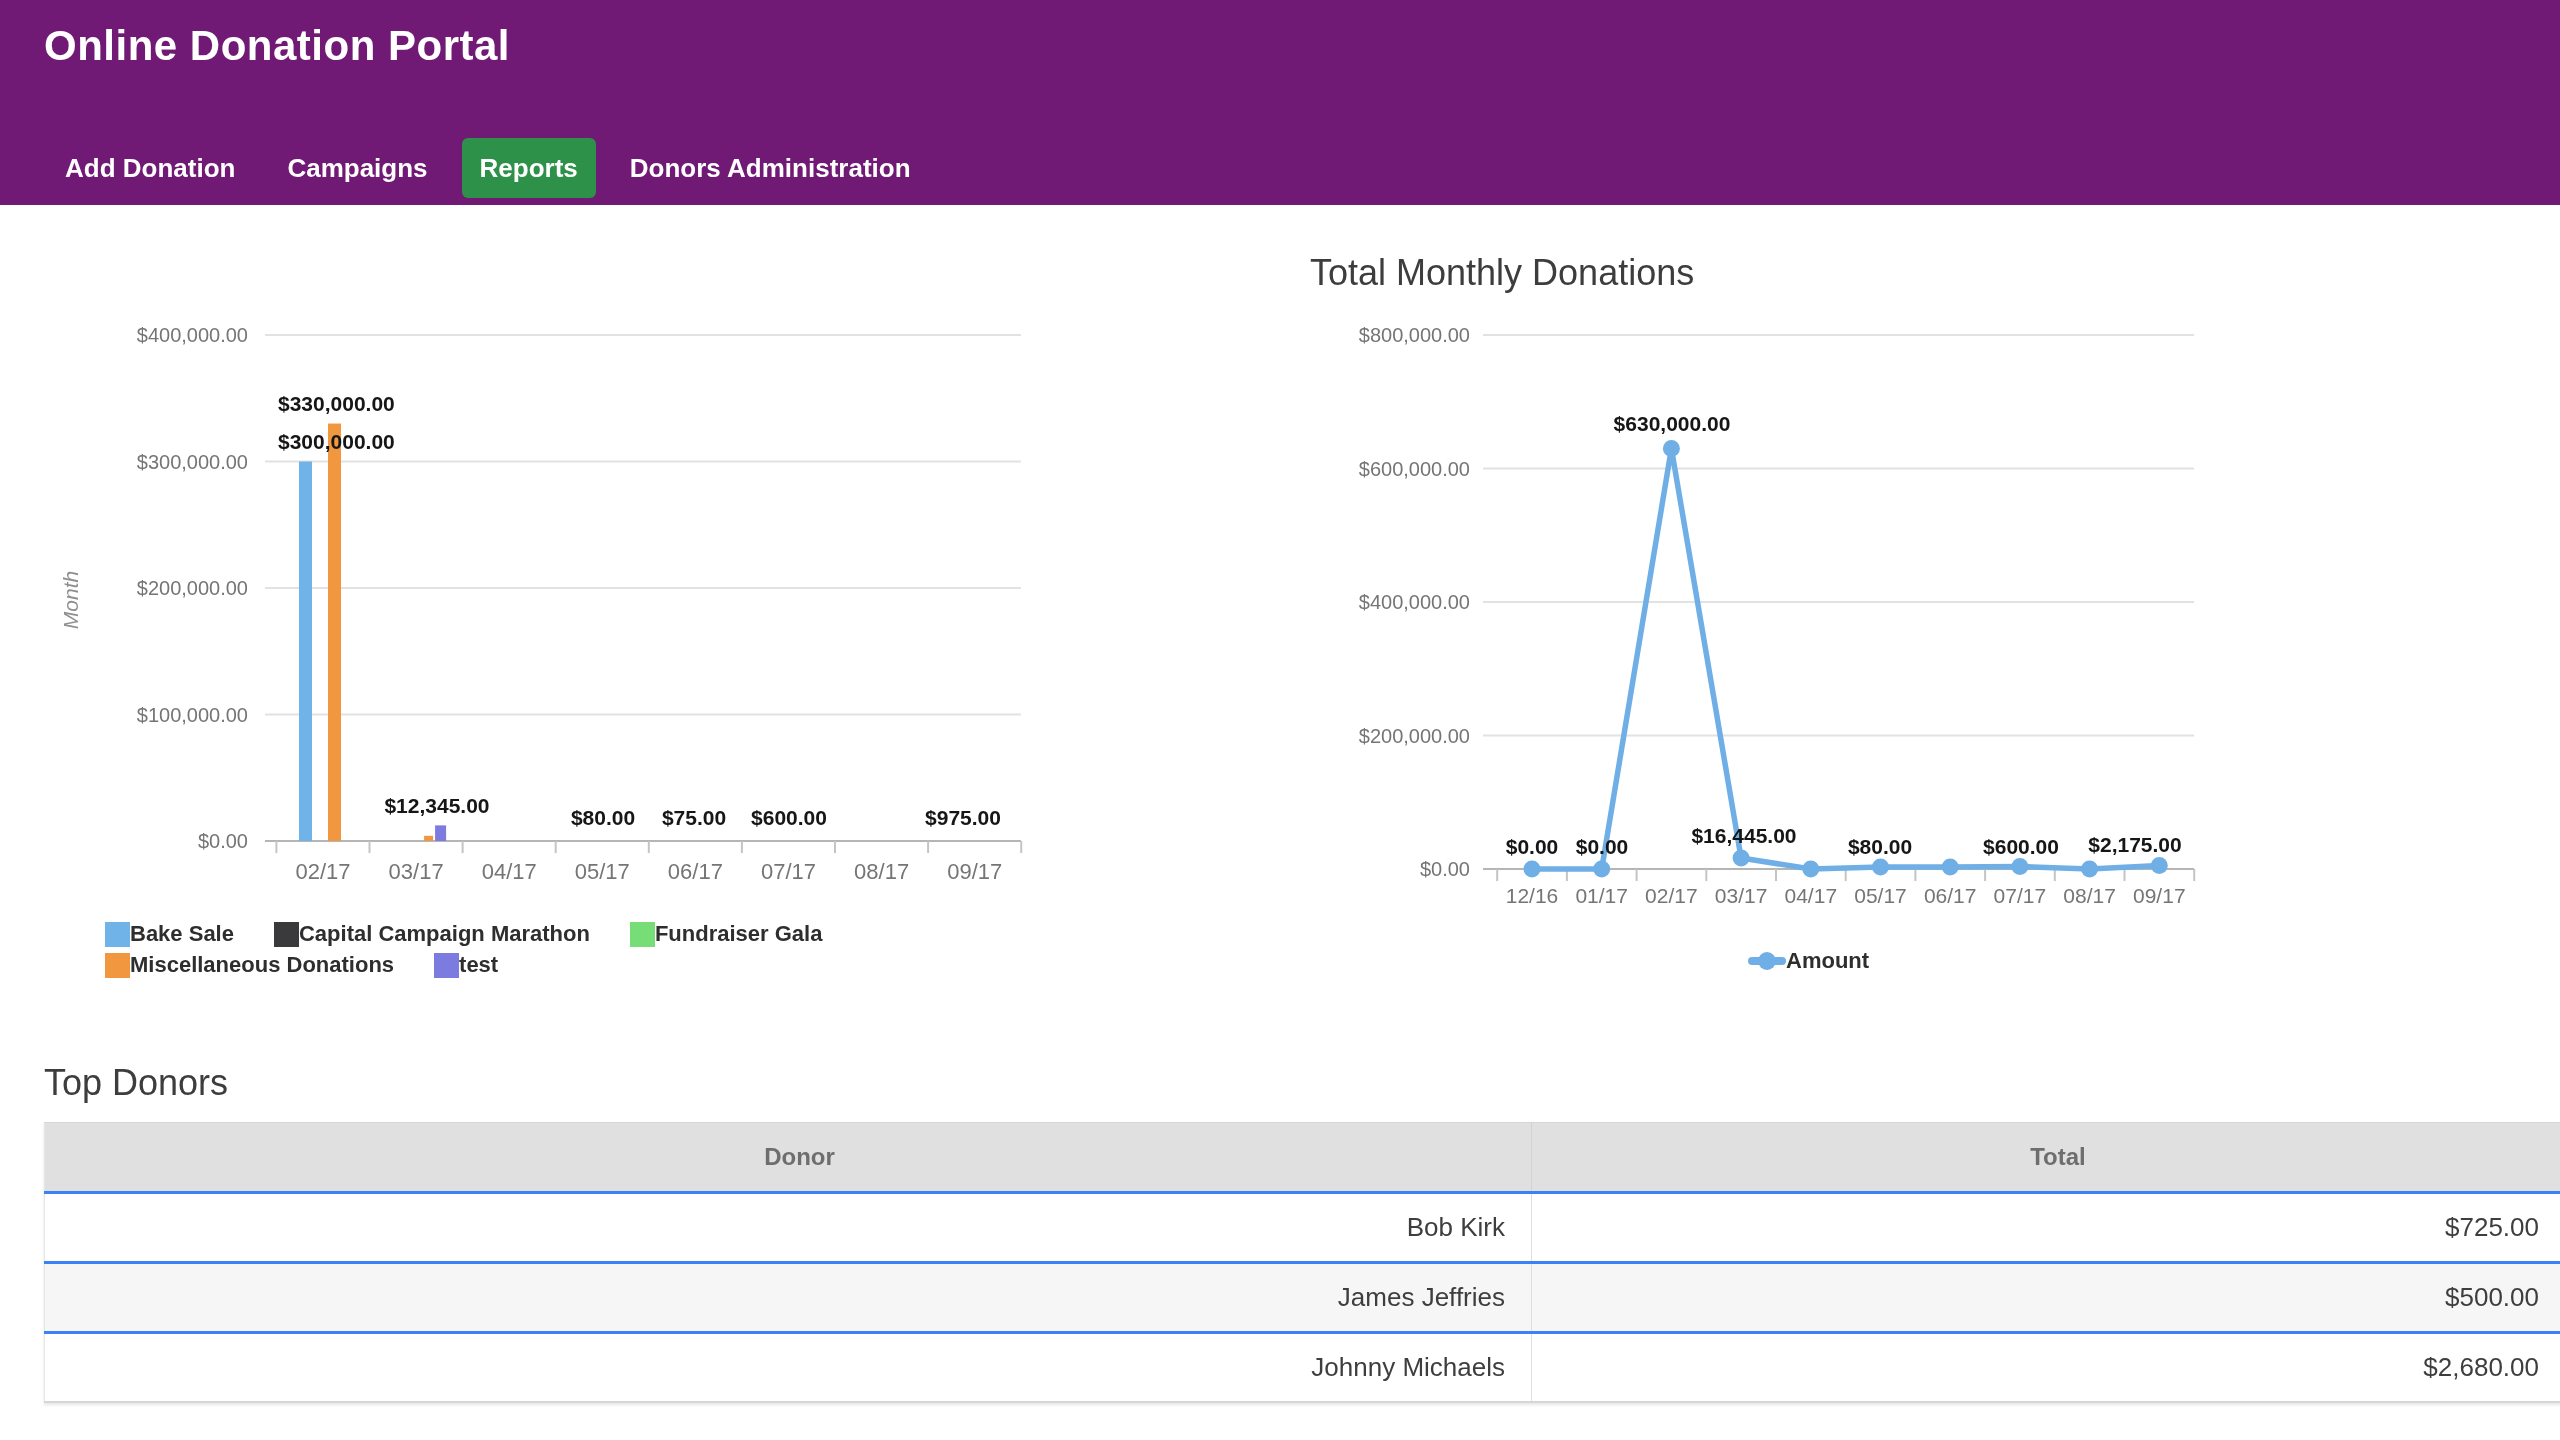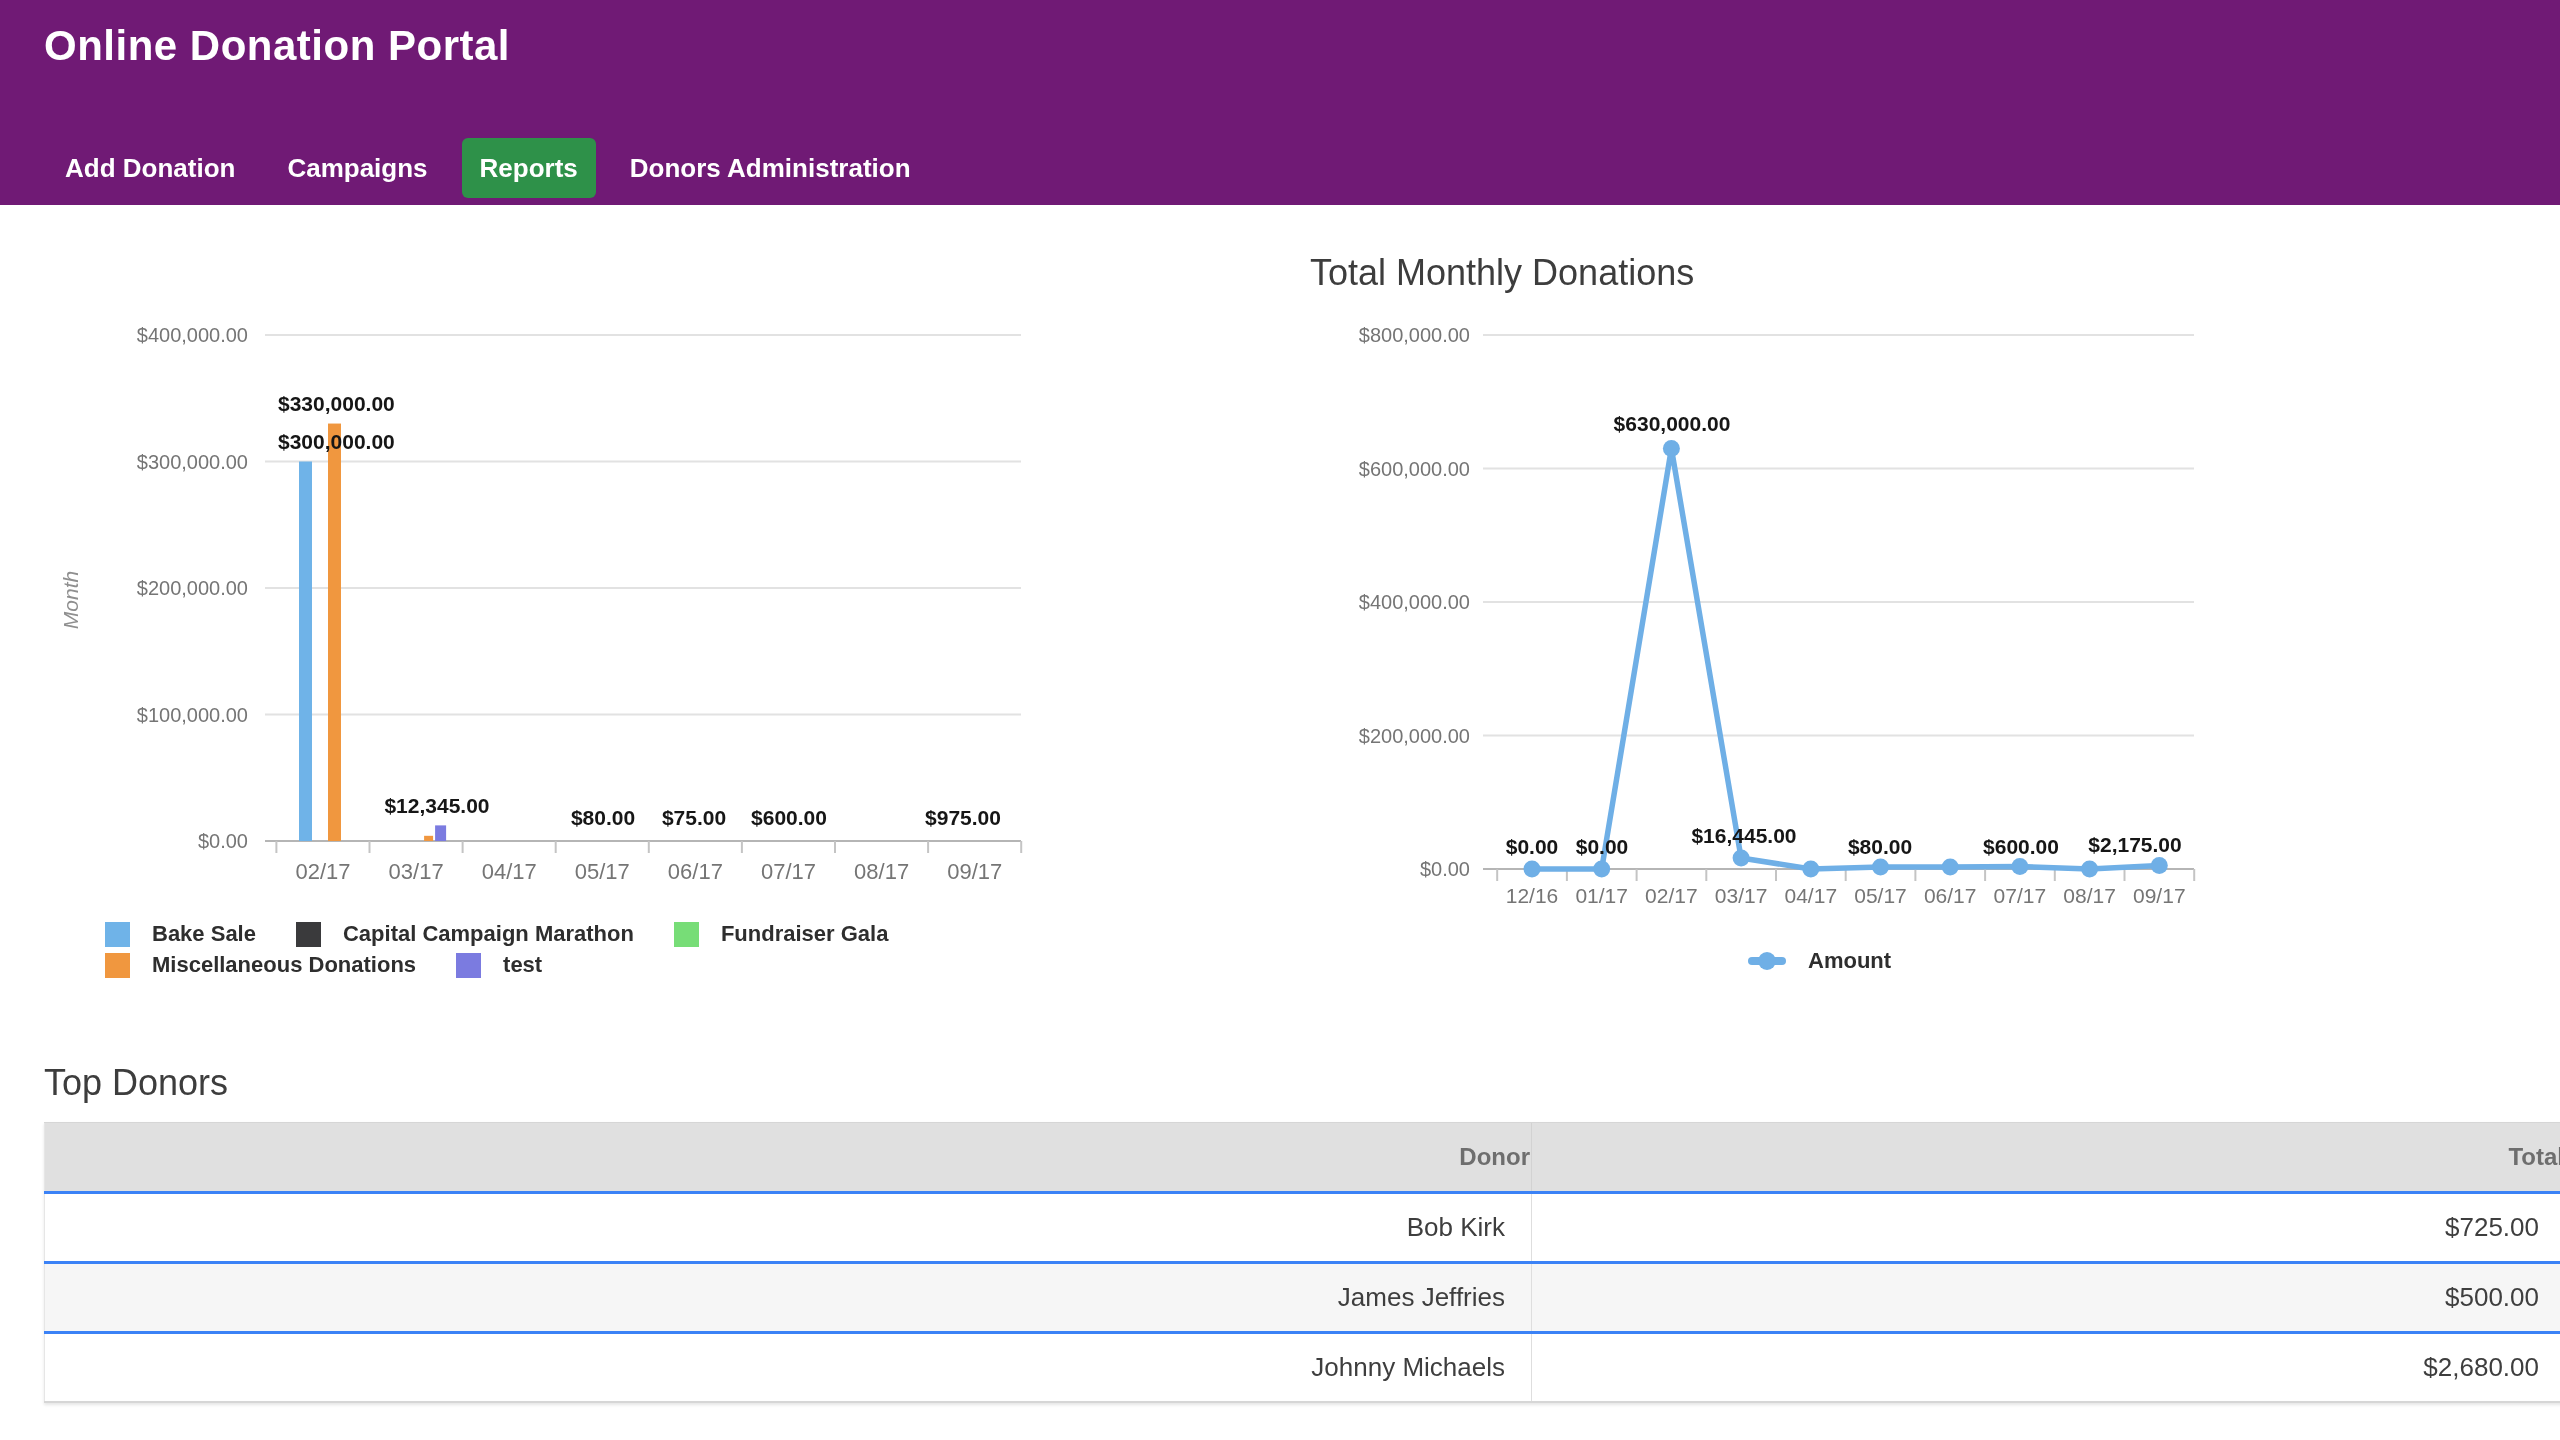--- a/index.html
+++ b/index.html
@@ -15,36 +15,36 @@
     display:block;height:60px;line-height:60px;padding:0 18px;border-radius:6px;
     color:#ffffff;font-size:26px;font-weight:bold;text-decoration:none;cursor:pointer;white-space:nowrap;
   }
   .nav-item.active{background:#2E9149;}
   
   .section-title{position:absolute;font-size:36px;font-weight:400;color:#3d3d3d;white-space:nowrap;}
   
   .chart-svg{position:absolute;overflow:visible;}
   
   .legend{position:absolute;display:flex;flex-wrap:wrap;column-gap:40px;row-gap:5px;align-items:center;}
-  .legend-item{display:flex;align-items:center;gap:22px;}
+  .legend-item{display:flex;align-items:center;gap:0;}
   .legend-swatch{width:25px;height:25px;display:inline-block;}
   .legend-label{font-size:22px;font-weight:bold;color:#2e2e2e;white-space:nowrap;}
   .line-legend-icon{position:relative;width:38px;height:8px;border-radius:4px;background:#6FAFE6;display:inline-block;}
   .line-legend-icon::after{
     content:"";position:absolute;left:50%;top:50%;transform:translate(-50%,-50%);
     width:18px;height:18px;border-radius:50%;background:#6FAFE6;
   }
   
   .donor-table{
     position:absolute;left:44px;top:1122px;width:2473px;border-collapse:collapse;table-layout:fixed;
     border-left:1px solid #e6e6e6;border-right:1px solid #e6e6e6;
     box-shadow:0 2px 3px rgba(0,0,0,0.10);
   }
   .donor-table thead th{
-    height:66px;background:#e0e0e0;color:#6e6e6e;font-size:24px;font-weight:bold;text-align:right;
+    height:66px;background:#e0e0e0;color:#6e6e6e;font-size:24px;font-weight:bold;text-align:center;
     border-top:1px solid #d6d6d6;border-bottom:1px solid #cfcfcf;
   }
   .donor-table th.col-donor{width:1461px;padding-left:24px;}
   .donor-table th.col-total{width:1012px;padding-left:20px;border-left:1px solid #d2d2d2;}
   .donor-table td{
     height:65px;font-size:26px;color:#3e3e3e;text-align:right;padding-right:26px;
     border-top:3px solid #3b82f6;
   }
   .donor-table td.total-cell{border-left:1px solid #dedede;}
   .donor-table tr:nth-child(even) td{background:#f6f6f6;}

